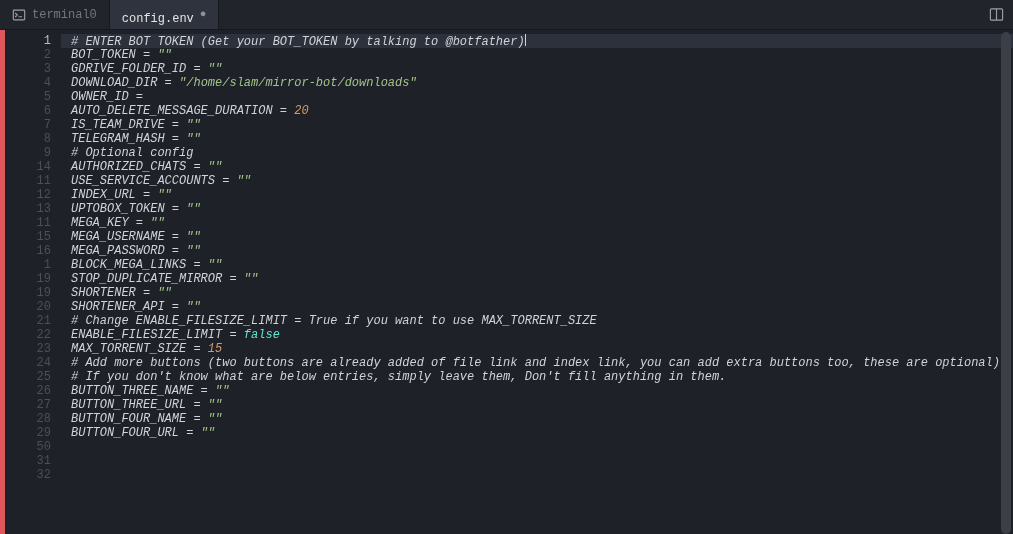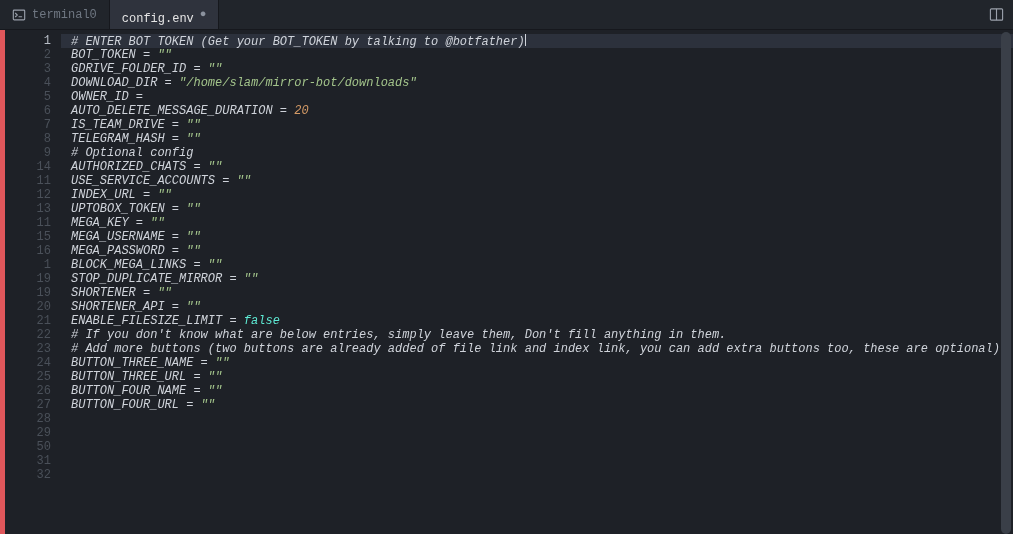--- a/index.html
+++ b/index.html
@@ -124,23 +124,25 @@
         <div class="codeline"><span class="t-key">USE_SERVICE_ACCOUNTS</span><span class="t-assign"> =</span> <span class="t-string">""</span></div>
         <div class="codeline"><span class="t-key">INDEX_URL</span><span class="t-assign"> =</span> <span class="t-string">""</span></div>
         <div class="codeline"><span class="t-key">UPTOBOX_TOKEN</span><span class="t-assign"> =</span> <span class="t-string">""</span></div>
         <div class="codeline"><span class="t-key">MEGA_KEY</span><span class="t-assign"> =</span> <span class="t-string">""</span></div>
         <div class="codeline"><span class="t-key">MEGA_USERNAME</span><span class="t-assign"> =</span> <span class="t-string">""</span></div>
         <div class="codeline"><span class="t-key">MEGA_PASSWORD</span><span class="t-assign"> =</span> <span class="t-string">""</span></div>
         <div class="codeline"><span class="t-key">BLOCK_MEGA_LINKS</span><span class="t-assign"> =</span> <span class="t-string">""</span></div>
         <div class="codeline"><span class="t-key">STOP_DUPLICATE_MIRROR</span><span class="t-assign"> =</span> <span class="t-string">""</span></div>
         <div class="codeline"><span class="t-key">SHORTENER</span><span class="t-assign"> =</span> <span class="t-string">""</span></div>
         <div class="codeline"><span class="t-key">SHORTENER_API</span><span class="t-assign"> =</span> <span class="t-string">""</span></div>
+        <div class="codeline"><span class="t-comment"># Change ENABLE_FILESIZE_LIMIT = True if you want to use MAX_TORRENT_SIZE</span></div>
         <div class="codeline"><span class="t-key">ENABLE_FILESIZE_LIMIT</span><span class="t-assign"> =</span> <span class="t-bool">false</span></div>
+        <div class="codeline"><span class="t-key">MAX_TORRENT_SIZE</span><span class="t-assign"> =</span> <span class="t-num">15</span></div>
+        <div class="codeline"><span class="t-comment"># Add more buttons (two buttons are already added of file link and index link, you can add extra buttons too, these are optional)</span></div>
         <div class="codeline"><span class="t-comment"># If you don't know what are below entries, simply leave them, Don't fill anything in them.</span></div>
-        <div class="codeline"><span class="t-comment"># Add more buttons (two buttons are already added of file link and index link, you can add extra buttons too, these are optional)</span></div>
         <div class="codeline"><span class="t-key">BUTTON_THREE_NAME</span><span class="t-assign"> =</span> <span class="t-string">""</span></div>
         <div class="codeline"><span class="t-key">BUTTON_THREE_URL</span><span class="t-assign"> =</span> <span class="t-string">""</span></div>
         <div class="codeline"><span class="t-key">BUTTON_FOUR_NAME</span><span class="t-assign"> =</span> <span class="t-string">""</span></div>
         <div class="codeline"><span class="t-key">BUTTON_FOUR_URL</span><span class="t-assign"> =</span> <span class="t-string">""</span></div>
       </div>
   </div>
 
   <div class="scrollbar">
     <div class="thumb"></div>
   </div>

